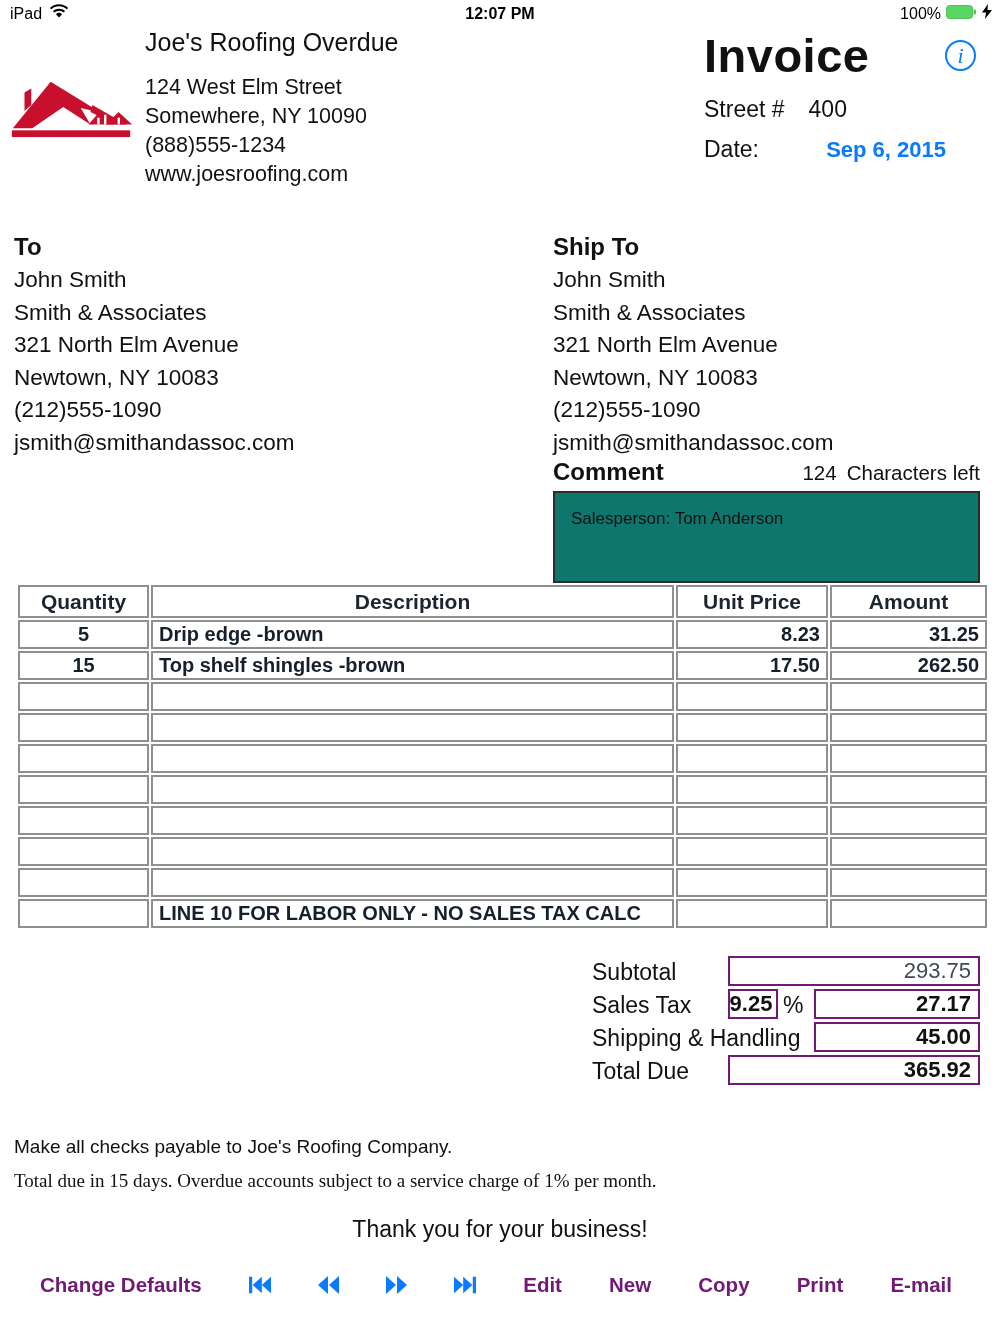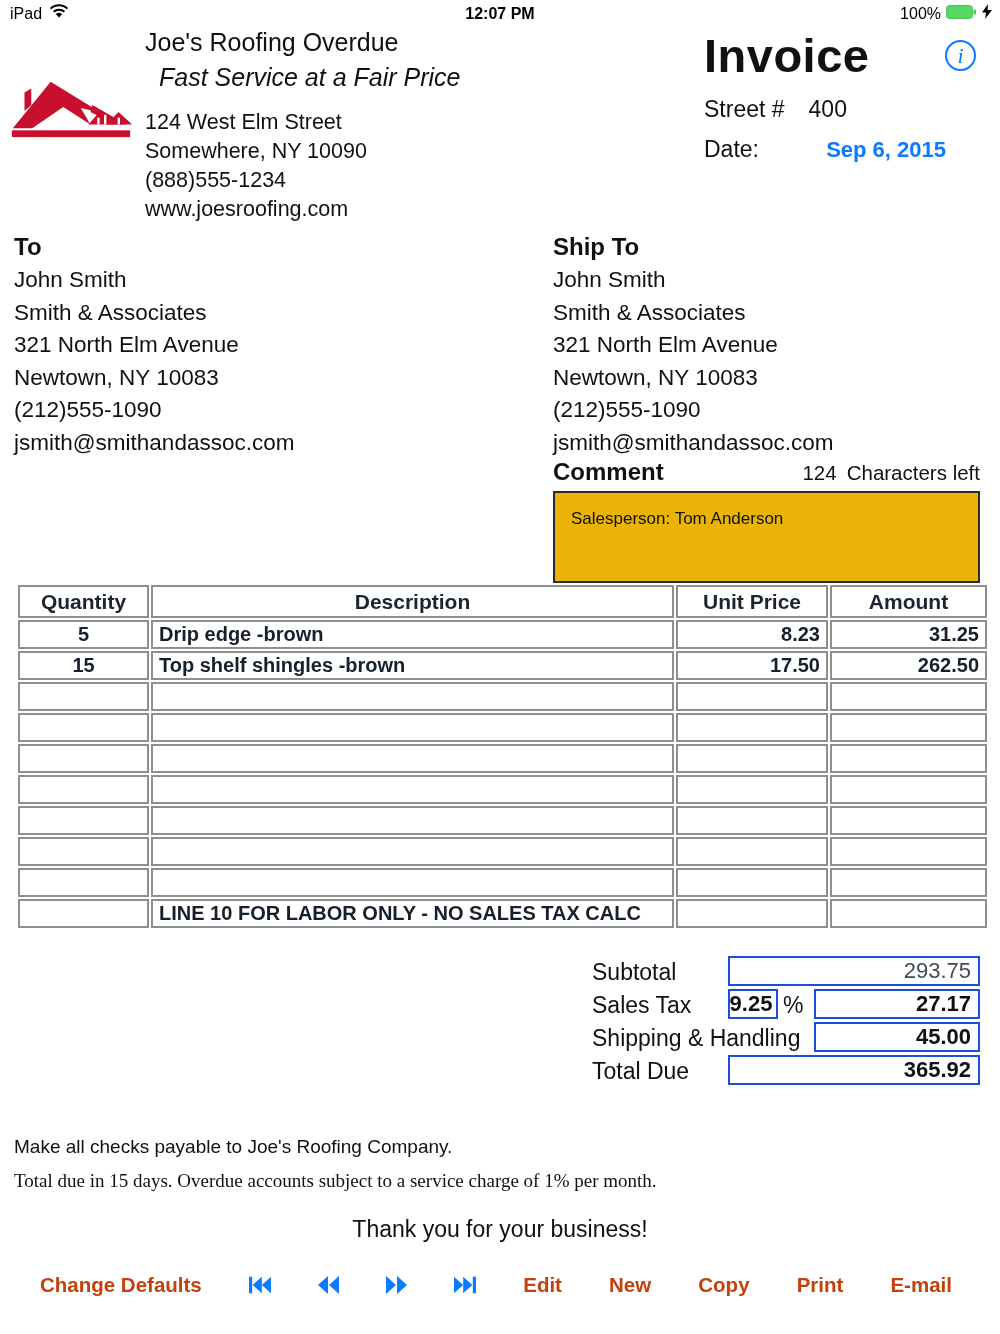--- a/index.html
+++ b/index.html
@@ -35,54 +35,54 @@
   
   .addr-block { position:absolute; top:230px; font-size:22.5px; line-height:32.5px; }
   .addr-to { left:14px; width:500px; }
   .addr-ship { left:553px; width:430px; }
   .addr-label { font-size:24px; font-weight:bold; line-height:34px; }
 
   
   .comment-head { position:absolute; left:553px; top:458px; width:427px; display:flex; align-items:baseline; }
   .comment-label { font-size:24px; font-weight:bold; }
   .chars-left { margin-left:auto; font-size:20.5px; display:flex; gap:10px; }
-  .comment-box { position:absolute; left:553px; top:491px; width:427px; height:92px; border:2px solid #2b2b2b; background:#eab308; padding:16px 0 0 16px; font-size:17px; }
+  .comment-box { position:absolute; left:553px; top:491px; width:427px; height:92px; border:2px solid #2b2b2b; background:#0f766e; padding:16px 0 0 16px; font-size:17px; }
 
   
   .items-wrap { position:absolute; left:16px; top:583px; width:967px; }
   table.items { border-collapse:separate; border-spacing:2px; table-layout:fixed; width:100%; }
   table.items th { border:2px solid #8f8f8f; height:33px; font-size:21px; font-weight:bold; color:#1c2430; text-align:center; }
   table.items td { border:2px solid #8f8f8f; height:29px; font-size:20px; font-weight:bold; color:#16202c; padding:0 6px; overflow:hidden; white-space:nowrap; }
   td.c-qty { text-align:center; }
   td.c-desc { text-align:left; padding-left:10px; }
   td.c-num { text-align:right; padding-right:28px; }
   td.ph { color:#b7bbc0; }
 
   
   .totals { position:absolute; left:592px; top:956px; width:388px; font-size:23px; }
   .trow { display:flex; height:33px; align-items:flex-start; }
   .tlabel { line-height:33px; white-space:nowrap; }
   .w-label { width:136px; }
   .w-label-long { width:222px; }
-  .tbox { border:2px solid #1d4ed8; background:#fff; display:flex; align-items:center; justify-content:flex-end;
+  .tbox { border:2px solid #701a75; background:#fff; display:flex; align-items:center; justify-content:flex-end;
           padding-right:7px; font-size:22px; font-weight:bold; }
   .box-wide { width:252px; }
   .box-amt { width:166px; margin-left:auto; }
   .box-rate { width:50px; justify-content:center; padding-right:4px; }
   .pct { line-height:33px; padding-left:5px; font-size:23px; }
   .val-subtotal { font-weight:normal; color:#3f4a55; }
 
   
   .foot1 { position:absolute; left:14px; top:1136px; font-size:19px; }
   .foot2 { position:absolute; left:14px; top:1170px; font-size:19px;font-family:Liberation Serif, serif; }
   .thanks { position:absolute; left:0; right:0; top:1216px; text-align:center; font-size:23px; }
 
   
   .toolbar { position:absolute; left:0; right:0; top:1268px; height:34px; display:flex; align-items:center;
-             justify-content:space-between; padding:0 48px 0 40px; color:#c2410c; font-size:20.5px; font-weight:600; }
+             justify-content:space-between; padding:0 48px 0 40px; color:#701a75; font-size:20.5px; font-weight:600; }
   .tb-item { cursor:pointer; white-space:nowrap; }
   .tb-nav { display:flex; align-items:center; }
 </style>
 </head>
 <body>
 
 <div id="screen">
 
   <div class="statusbar">
     <div class="sb-left">
@@ -121,21 +121,20 @@
       <rect x="98" y="40" width="2.5" height="10" fill="#fff"></rect>
       <rect x="91" y="43" width="2.5" height="7" fill="#fff"></rect>
       <polygon points="113,37 127,50 100,50" fill="#c8102e"></polygon>
       <rect x="112" y="43" width="2.5" height="7" fill="#fff"></rect>
       <rect x="3" y="56" width="122" height="7" fill="#c8102e"></rect>
     </svg>
   </div>
 
   <div class="company">
     <div class="company-name">Joe's Roofing Overdue</div>
-    <div class="company-tagline">Fast Service at a Fair Price</div>
     <div class="company-addr">
       <div>124 West Elm Street</div>
       <div>Somewhere, NY 10090</div>
       <div>(888)555-1234</div>
       <div>www.joesroofing.com</div>
     </div>
   </div>
 
   <div class="invoice-head">
     <div class="invoice-title-row">

